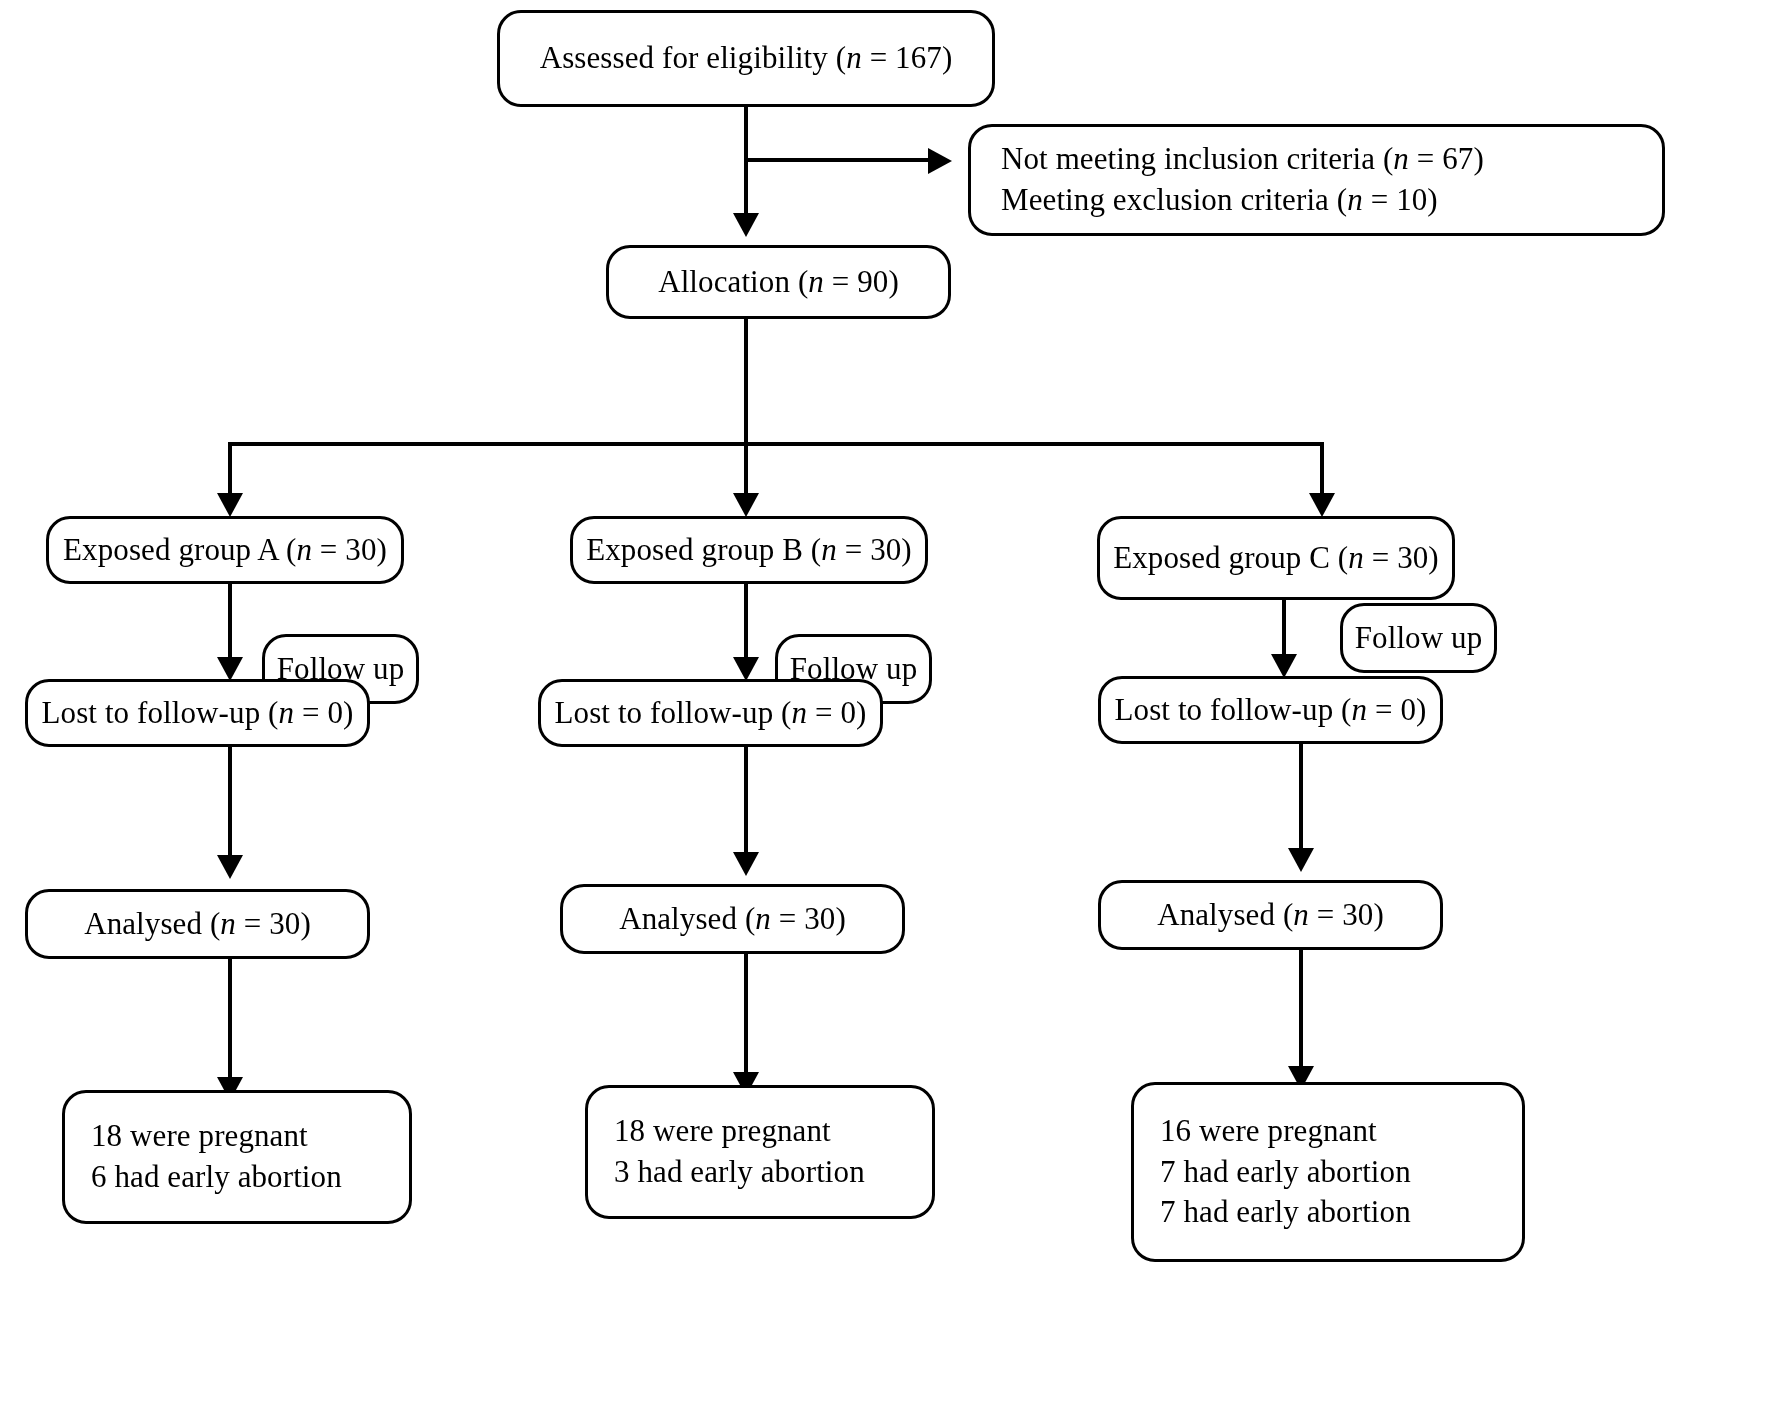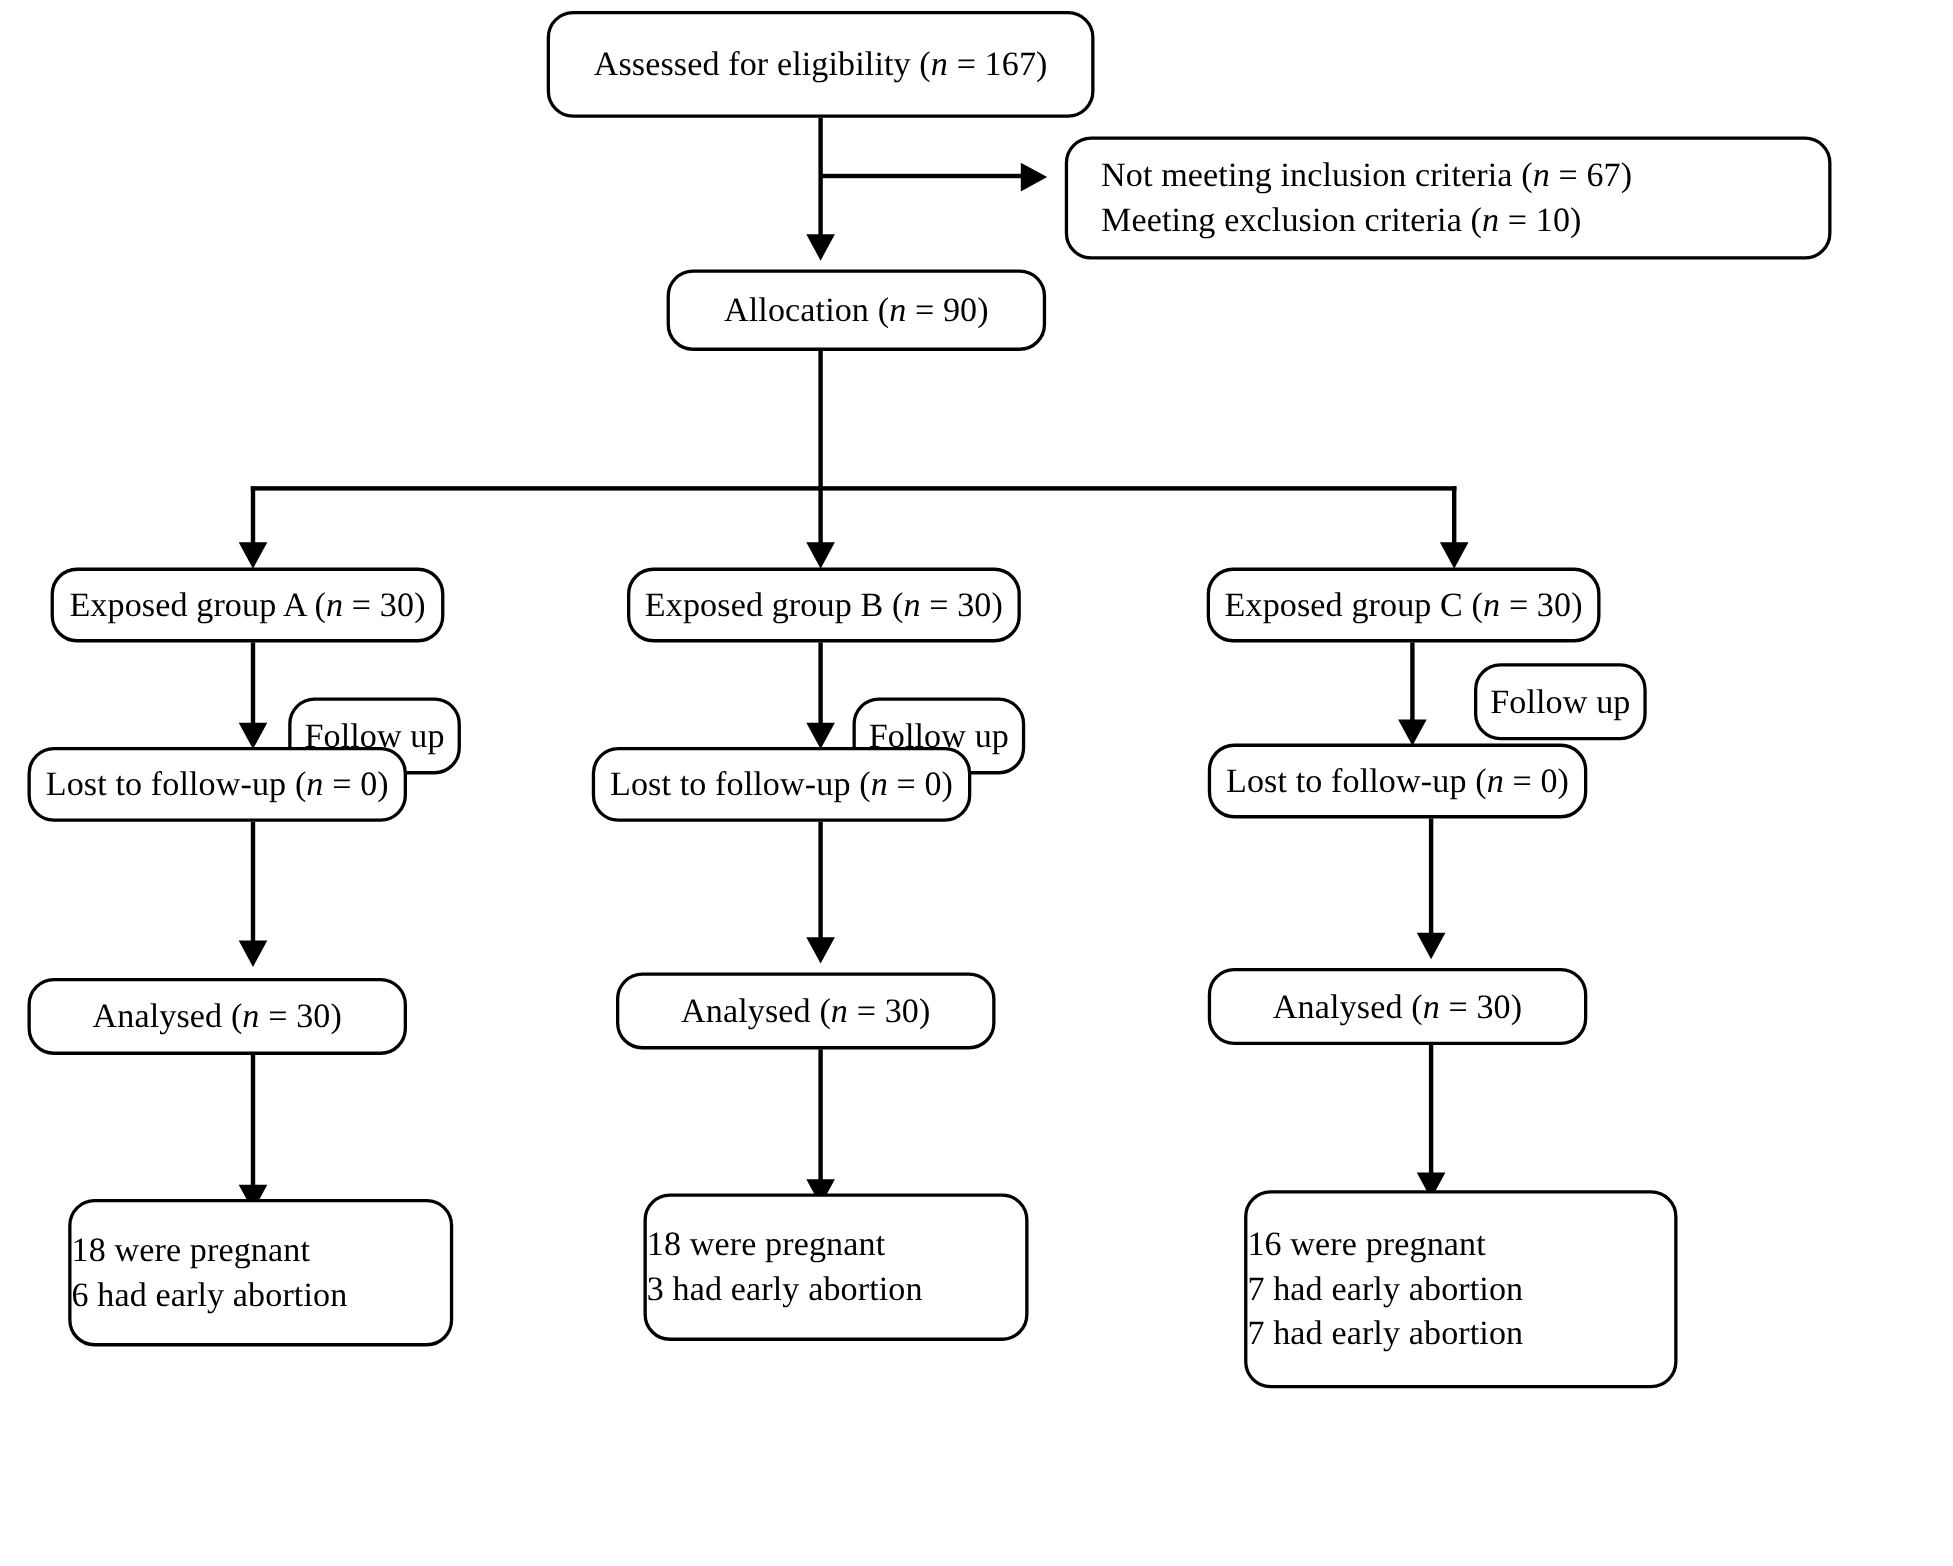--- a/index.html
+++ b/index.html
@@ -19,21 +19,21 @@
     z-index:5;
   }
   .box.center{align-items:center;text-align:center;}
   .box.left{align-items:flex-start;text-align:left;}
   .box .ln{
     font-size:31px;
     line-height:1.32;
     white-space:nowrap;
     letter-spacing:.1px;
   }
-  .box.left .ln{}
+  .box.left .ln{padding-left:26px;}
   .box.pad2 .ln{padding-left:30px;}
   i.it{font-style:italic;}
 
   
   .vline{position:absolute;width:3px;background:#000;z-index:2;}
   .hline{position:absolute;height:3px;background:#000;z-index:2;}
   .arrowdown{
     position:absolute;width:0;height:0;z-index:3;
     border-left:13px solid transparent;
     border-right:13px solid transparent;
@@ -95,21 +95,21 @@
       <span>Exposed group A (</span><i class="it">n</i><span> = 30)</span>
     </div>
   </div>
 
   <div class="box center" style="left:570px;top:516px;width:358px;height:68px;">
     <div class="ln">
       <span>Exposed group B (</span><i class="it">n</i><span> = 30)</span>
     </div>
   </div>
 
-  <div class="box center" style="left:1097px;top:516px;width:358px;height:68px;">
+  <div class="box center" style="left:1097px;top:516px;width:358px;height:84px;">
     <div class="ln">
       <span>Exposed group C (</span><i class="it">n</i><span> = 30)</span>
     </div>
   </div>
 
   <div class="box center" style="left:262px;top:634px;width:157px;height:70px;">
     <div class="ln">Follow up</div>
   </div>
 
   <div class="box center" style="left:775px;top:634px;width:157px;height:70px;">

